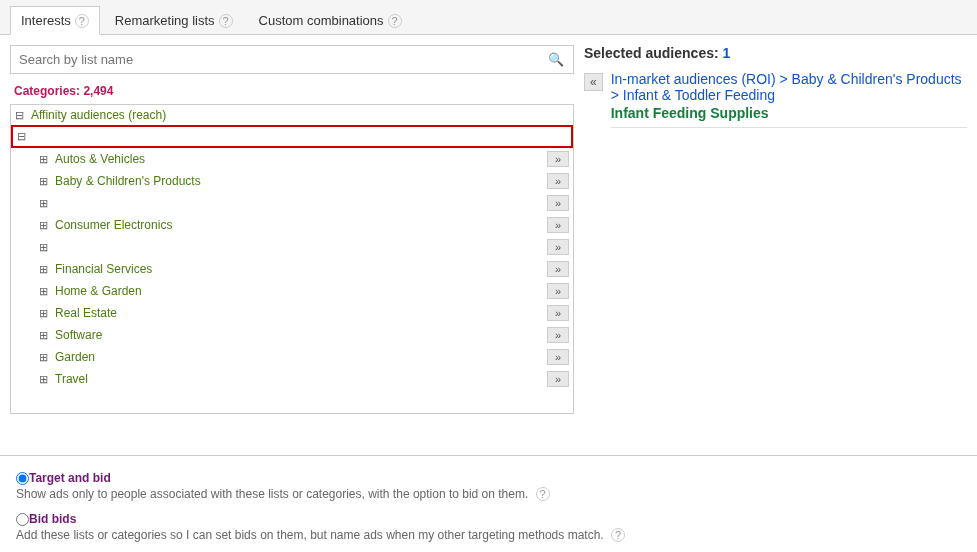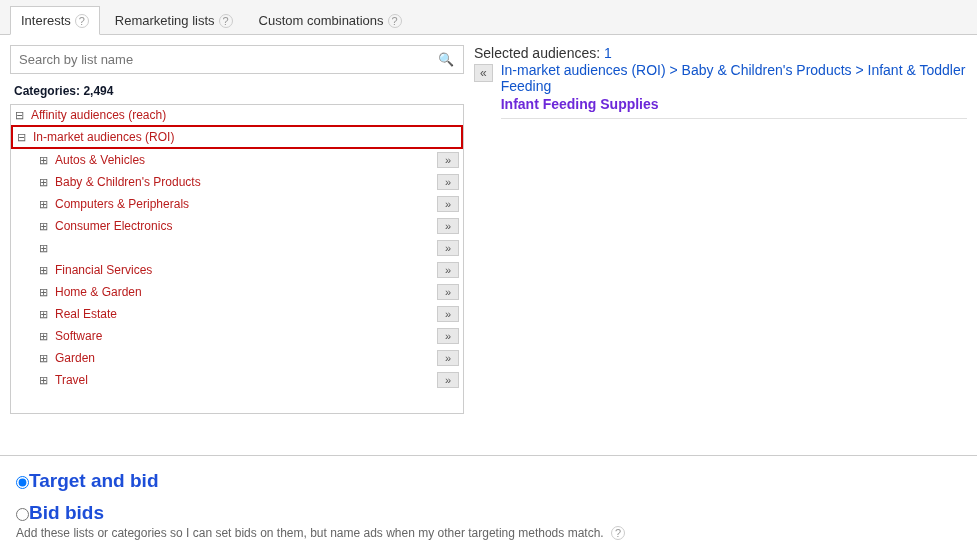--- a/index.html
+++ b/index.html
@@ -48,21 +48,21 @@
     
     .main-content {
       display: flex;
       padding: 10px;
       gap: 10px;
       min-height: 420px;
     }
 
     
     .left-panel {
-      width: 454px;
+      width: 564px;
       flex-shrink: 0;
     }
 
     .search-box {
       display: flex;
       align-items: center;
       border: 1px solid #ccc;
       margin-bottom: 8px;
       background: #fff;
     }
@@ -79,21 +79,21 @@
       color: #999;
     }
 
     .categories-header {
       font-size: 12px;
       color: #666;
       margin-bottom: 4px;
       padding: 2px 4px;
     }
     .categories-header span {
-      color: #0f172a;
+      color: #be185d;
       font-weight: bold;
     }
 
     .tree-container {
       border: 1px solid #ccc;
       height: 310px;
       overflow-y: auto;
       background: #fff;
     }
 
@@ -105,21 +105,21 @@
     }
     .tree-item .expand-icon {
       color: #666;
       margin-right: 4px;
       font-size: 11px;
       cursor: pointer;
       min-width: 12px;
     }
     .tree-item .item-label {
       flex: 1;
-      color: #b91c1c;
+      color: #4d7c0f;
       cursor: pointer;
     }
     .tree-item.selected-row {
       border: 2px solid #cc0000;
     }
     .tree-item .append-btn {
       margin-left: auto;
       background: #e8e8e8;
       border: 1px solid #ccc;
       color: #555;
@@ -132,23 +132,23 @@
     .sub-tree-item {
       padding-left: 28px;
     }
 
     
     .right-panel {
       flex: 1;
     }
     .selected-audiences-title {
       font-size: 14px;
-      font-weight: normal;
+      font-weight: bold;
       color: #333;
-      margin-bottom: 1px;
+      margin-bottom: 10px;
     }
     .selected-audiences-title .count {
       color: #1155cc;
     }
     .audience-item {
       display: flex;
       align-items: flex-start;
       gap: 8px;
       margin-bottom: 8px;
     }
@@ -162,21 +162,21 @@
       margin-top: 2px;
     }
     .audience-path {
       font-size: 14px;
       color: #1155cc;
       border-bottom: 1px solid #e0e0e0;
       padding-bottom: 6px;
     }
     .audience-path .bold-text {
       font-weight: bold;
-      color: #6d28d9;
+      color: #15803d;
       display: block;
       margin-top: 2px;
     }
 
     
     .bottom-section {
       border-top: 1px solid #ccc;
       padding: 14px 16px;
       background: #fff;
     }
@@ -184,23 +184,23 @@
       display: flex;
       align-items: flex-start;
       gap: 6px;
       margin-bottom: 10px;
     }
     .radio-option input[type=radio] {
       margin-top: 2px;
       cursor: pointer;
     }
     .radio-label {
-      font-size: 19px;
+      font-size: 12px;
       font-weight: bold;
-      color: #1d4ed8;
+      color: #701a75;
     }
     .radio-desc {
       font-size: 12px;
       color: #666;
       margin-top: 2px;
     }
     .help-icon {
       color: #999;
       font-size: 11px;
       border: 1px solid #ccc;
@@ -252,38 +252,36 @@
 
     <div class="tree-container">
 
       <div class="tree-item">
         <span class="expand-icon">⊟</span>
         <span class="item-label">Affinity audiences (reach)</span>
       </div>
 
       <div class="tree-item selected-row">
         <span class="expand-icon">⊟</span>
-        <span class="item-label">In-market audiences (ROI)</span>
       </div>
 
       <div class="tree-item sub-tree-item">
         <span class="expand-icon">⊞</span>
         <span class="item-label">Autos &amp; Vehicles</span>
         <button class="append-btn">»</button>
       </div>
 
       <div class="tree-item sub-tree-item">
         <span class="expand-icon">⊞</span>
         <span class="item-label">Baby &amp; Children's Products</span>
         <button class="append-btn">»</button>
       </div>
 
       <div class="tree-item sub-tree-item">
         <span class="expand-icon">⊞</span>
-        <span class="item-label">Computers &amp; Peripherals</span>
         <button class="append-btn">»</button>
       </div>
 
       <div class="tree-item sub-tree-item">
         <span class="expand-icon">⊞</span>
         <span class="item-label">Consumer Electronics</span>
         <button class="append-btn">»</button>
       </div>
 
       <div class="tree-item sub-tree-item">
@@ -348,20 +346,24 @@
 </div>
 
 <div class="bottom-section">
 
   <div class="radio-option">
     <div>
       <div class="radio-row">
         <input type="radio" name="bid-option" id="target-bid" checked="" style="">
         <label for="target-bid" class="radio-label">Target and bid</label>
       </div>
+      <div class="radio-desc">
+        <span>Show ads only to people associated with these lists or categories, with the option to bid on them.</span>
+        <span class="help-icon">?</span>
+      </div>
     </div>
   </div>
 
   <div class="radio-option">
     <div>
       <div class="radio-row">
         <input type="radio" name="bid-option" id="bid-only" style="">
         <label for="bid-only" class="radio-label">Bid bids</label>
       </div>
       <div class="radio-desc">

